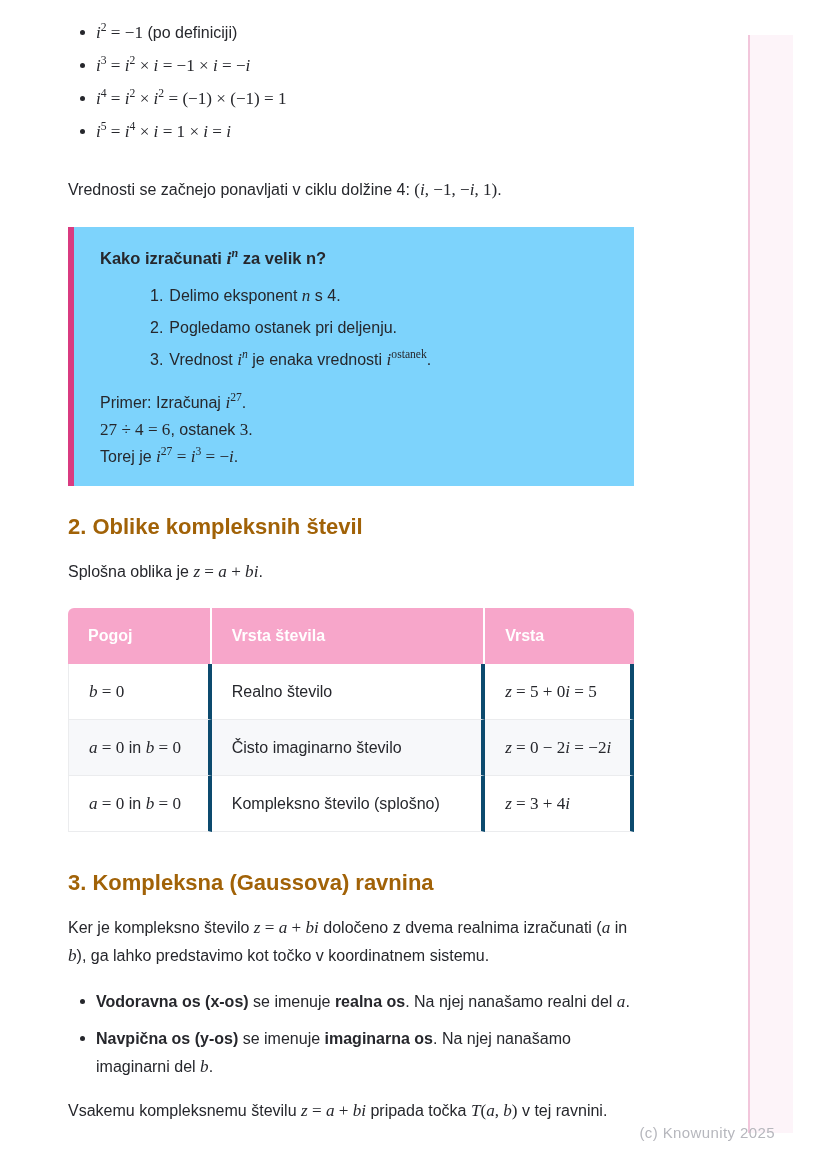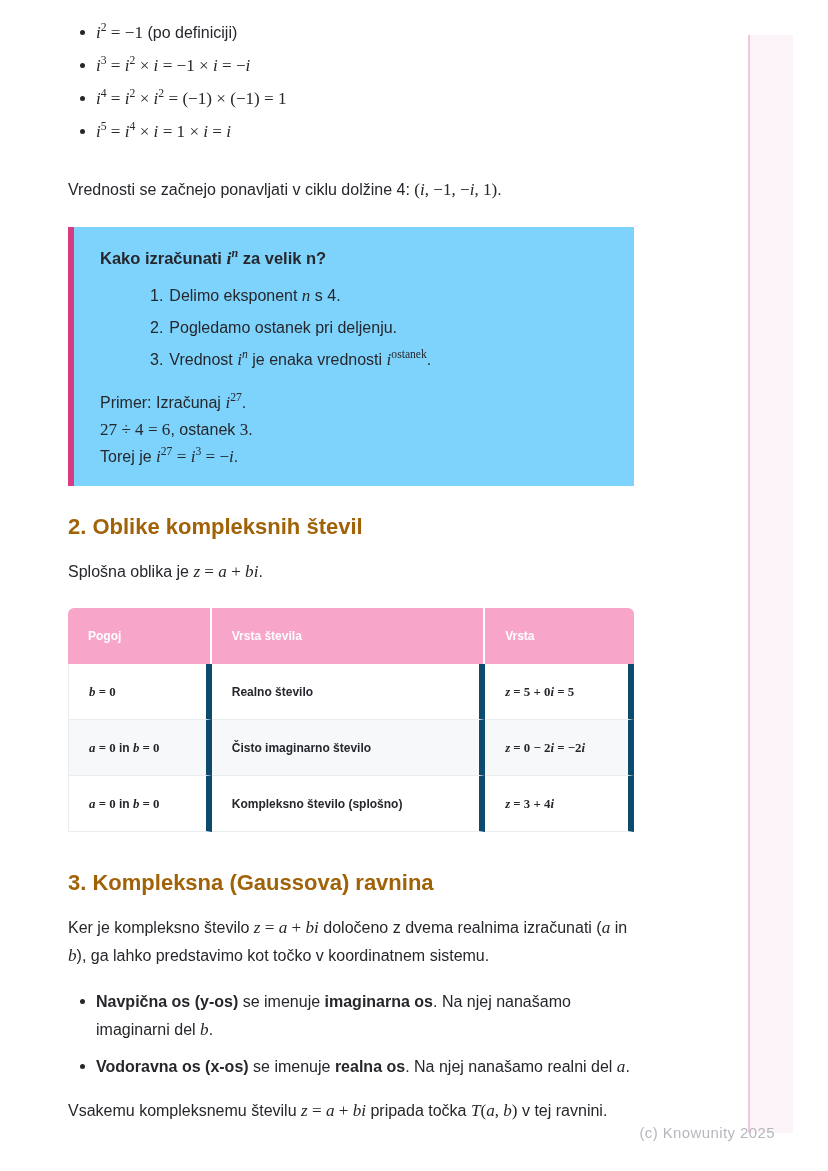--- a/index.html
+++ b/index.html
@@ -59,40 +59,39 @@
     line-height:30px;
   }
   h2.h-sec3{margin-top:36px;}
   .sec-intro{margin-top:16px;line-height:28px;}
   
   table{
     width:100%;
     border-collapse:separate;
     border-spacing:0;
     margin-top:22px;
-    font-size:12px;
+    font-size:16px;
   }
   th{
     background:#f7a6ca;
     color:#ffffff;
     font-weight:600;
     text-align:left;
     padding:15px 14px 15px 20px;
     border-right:2px solid #ffffff;
     line-height:26px;
   }
   th:first-child{border-top-left-radius:6px;}
   th:last-child{border-top-right-radius:6px;border-right:none;}
   td{
     padding:15px 14px 14px 20px;
     border-bottom:1px solid #ebecee;
-    border-right:6px solid #0c4a6e;
+    border-right:4px solid #0c4a6e;
     line-height:26px;
     background:#ffffff;
-    font-weight:bold;
   }
   td:first-child{border-left:1px solid #ebecee;}
   tr.alt td{background:#f7f8fa;}
   col.c1{width:25.4%;}
   col.c2{width:48.3%;}
   col.c3{width:26.3%;}
   
   ul.bullets.s3{margin-top:18px;}
   ul.bullets.s3 li{margin-bottom:9px;line-height:28px;}
   ul.bullets.s3 .dot{margin-top:11px;}
@@ -181,25 +180,25 @@
       </tr>
     </tbody>
   </table>
 
   <h2 class="h-sec3">3. Kompleksna (Gaussova) ravnina</h2>
   <p class="sec-intro"><span>Ker je kompleksno število </span><span class="math"><i>z</i> = <i>a</i> + <i>bi</i></span><span> določeno z dvema realnima izračunati (</span><span class="math"><i>a</i></span><span> in </span><span class="math"><i>b</i></span><span>), ga lahko predstavimo kot točko v koordinatnem sistemu.</span></p>
 
   <ul class="bullets s3">
     <li>
       <span class="dot"></span>
+      <span><span class="b">Vodoravna os (x-os)</span><span> se imenuje </span><span class="b">realna os</span><span>. Na njej nanašamo realni del </span><span class="math"><i>a</i></span><span>.</span></span>
+    </li>
+    <li>
+      <span class="dot"></span>
       <span><span class="b">Navpična os (y-os)</span><span> se imenuje </span><span class="b">imaginarna os</span><span>. Na njej nanašamo imaginarni del </span><span class="math"><i>b</i></span><span>.</span></span>
     </li>
-    <li>
-      <span class="dot"></span>
-      <span><span class="b">Vodoravna os (x-os)</span><span> se imenuje </span><span class="b">realna os</span><span>. Na njej nanašamo realni del </span><span class="math"><i>a</i></span><span>.</span></span>
-    </li>
   </ul>
 
   <p class="outro"><span>Vsakemu kompleksnemu številu </span><span class="math"><i>z</i> = <i>a</i> + <i>bi</i></span><span> pripada točka </span><span class="math"><i>T</i>(<i>a</i>, <i>b</i>)</span><span> v tej ravnini.</span></p>
 
 </div>
 
 <div class="footer">(c) Knowunity 2025</div>
 
 </body></html>

